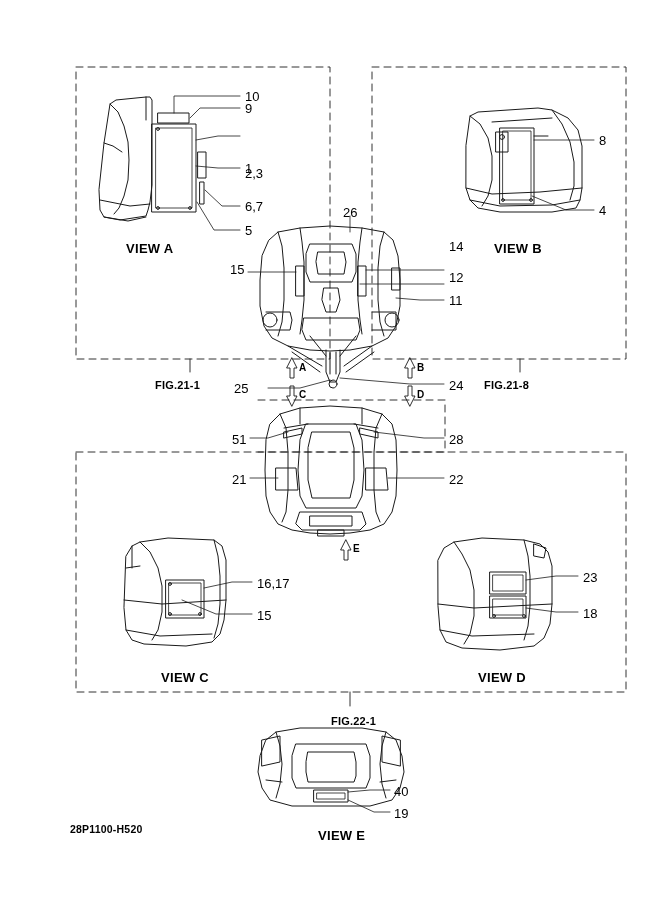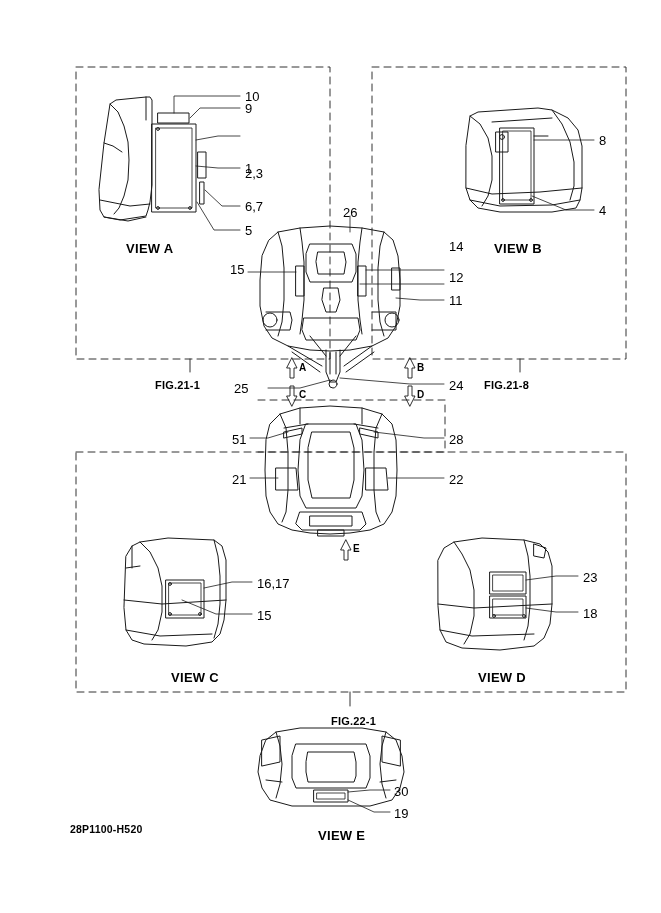--- a/index.html
+++ b/index.html
@@ -298,21 +298,21 @@
       <path d="M350 692 L350 706"></path>
     </g>
   </g>
 </svg>
 </div>
 
 <div class="lbl code" style="left:70px; top:823px;">28P1100-H520</div>
 
 <div class="lbl view" style="left:126px; top:241px;">VIEW A</div>
 <div class="lbl view" style="left:494px; top:241px;">VIEW B</div>
-<div class="lbl view" style="left:171px; top:670px;text-align:right;">VIEW C</div>
+<div class="lbl view" style="left:161px; top:670px;text-align:right;">VIEW C</div>
 <div class="lbl view" style="left:478px; top:670px;">VIEW D</div>
 <div class="lbl view" style="left:318px; top:828px;">VIEW E</div>
 
 <div class="lbl bold" style="left:155px; top:379px;">FIG.21-1</div>
 <div class="lbl bold" style="left:484px; top:379px;">FIG.21-8</div>
 <div class="lbl bold" style="left:331px; top:715px;">FIG.22-1</div>
 
 <div class="arrowlbl" style="left:299px; top:362px;">A</div>
 <div class="arrowlbl" style="left:417px; top:362px;">B</div>
 <div class="arrowlbl" style="left:299px; top:389px;">C</div>
@@ -340,14 +340,14 @@
 <div class="callout" style="left:232px; top:432px;">51</div>
 <div class="callout" style="left:449px; top:432px;">28</div>
 <div class="callout" style="left:232px; top:472px;">21</div>
 <div class="callout" style="left:449px; top:472px;">22</div>
 
 <div class="callout" style="left:257px; top:576px;">16,17</div>
 <div class="callout" style="left:257px; top:608px;">15</div>
 <div class="callout" style="left:583px; top:570px;">23</div>
 <div class="callout" style="left:583px; top:606px;">18</div>
 
-<div class="callout" style="left:394px; top:784px;">30</div>
+<div class="callout" style="left:394px; top:784px;">40</div>
 <div class="callout" style="left:394px; top:806px;text-align:right;">19</div>
 
 </body></html>

